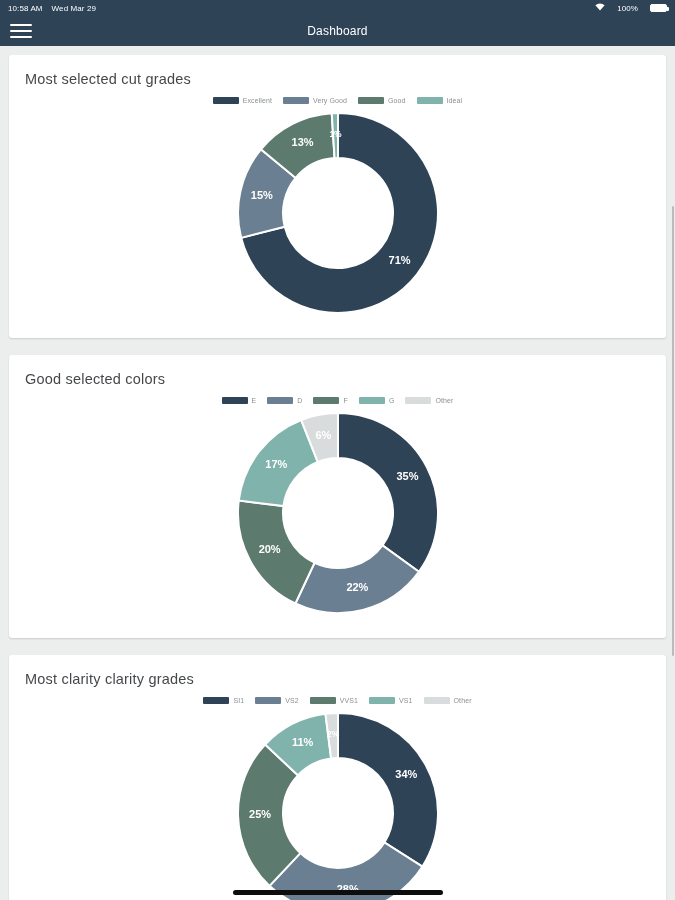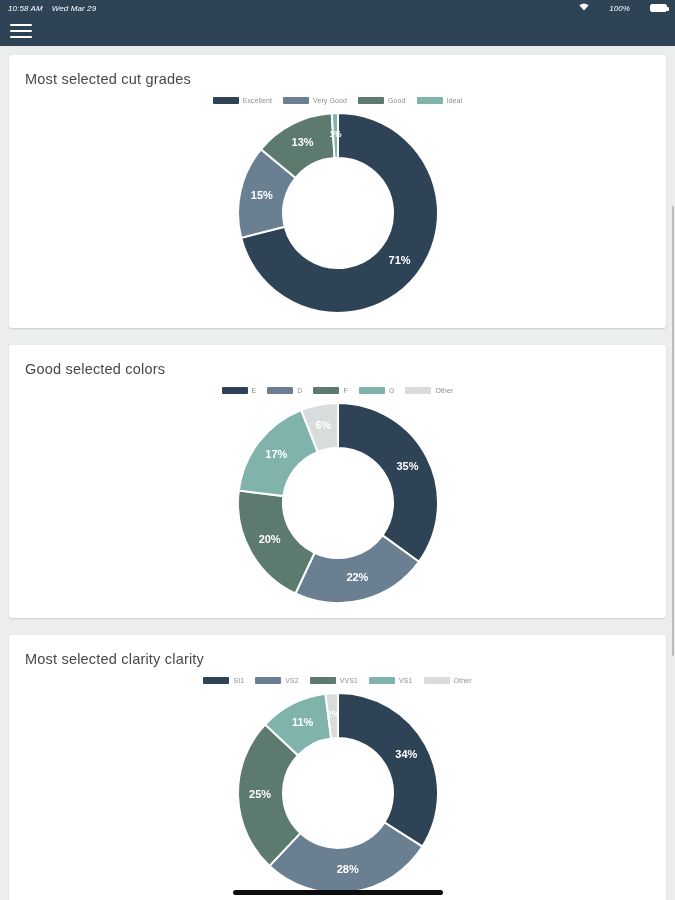--- a/index.html
+++ b/index.html
@@ -23,28 +23,27 @@
   
   .statusbar {
     height: 16px;
     background: #2e4356;
     color: #ffffff;
     display: flex;
     align-items: center;
     padding: 0 8px;
     font-size: 8px;
     letter-spacing: .1px;
-    font-style: italic;
   }
   .sb-left { display: flex; align-items: center; gap: 9px; }
   .sb-right {
     margin-left: auto;
     display: flex;
     align-items: center;
-    gap: 20px;
+    gap: 12px;
   }
   .wifi-icon { display: block; }
   .battery {
     width: 17px; height: 8px;
     border: 1px solid #ffffff;
     border-radius: 2px;
     position: relative;
     background: #ffffff;
   }
   .battery::after {
@@ -97,21 +96,21 @@
     height: 854px;
     padding: 9px 9px 0 9px;
     overflow: hidden;
   }
 
   .card {
     background: #ffffff;
     border-radius: 3px;
     box-shadow: 0 1px 2px rgba(0,0,0,.14);
     margin-bottom: 17px;
-    padding: 16px 0 10px 0;
+    padding: 16px 0 20px 0;
     position: relative;
   }
 
   .card-title {
     font-size: 14.5px;
     color: #45484b;
     padding: 0 16px;
     margin-bottom: 10px;
     letter-spacing: .2px;
   }
@@ -202,20 +201,21 @@
       <span class="battery"></span>
     </div>
   </div>
 
   <div class="navbar">
     <div class="hamburger">
       <span></span>
       <span></span>
       <span></span>
     </div>
+    <div class="nav-title">Dashboard</div>
   </div>
 
   <div class="content">
 
     <div class="card">
       <div class="card-title">Most selected cut grades</div>
       <div class="legend" id="legend-0">
           <div class="legend-item">
             <span class="legend-swatch" style="background: rgb(47, 67, 87);"></span>
             <span class="legend-label">Excellent</span>
@@ -290,21 +290,21 @@
           L 84.75314960234267 53.86229327614619 A 55 55 0 0 0 50.433691427703714 98.10667215396329 Z" fill="#7fb3ac" stroke="#ffffff" stroke-width="2"></path>
             <text x="43.36790903469611" y="57.19324981506788" class="slice-label">17%</text>
             <path d="M 68.18754473153214 12.022351411174881 A 100 100 0 0 1 104.99999999999999 5
           L 104.99999999999999 50 A 55 55 0 0 0 84.75314960234267 53.86229327614619 Z" fill="#d8dcdc" stroke="#ffffff" stroke-width="2"></path>
             <text x="90.38425746231341" y="28.3815944431623" class="slice-label">6%</text>
           </svg>
         </div>
     </div>
 
     <div class="card">
-      <div class="card-title">Most selected clarity clarity</div>
+      <div class="card-title">Most clarity clarity grades</div>
       <div class="legend" id="legend-2">
           <div class="legend-item">
             <span class="legend-swatch" style="background: rgb(47, 67, 87);"></span>
             <span class="legend-label">SI1</span>
           </div>
           <div class="legend-item">
             <span class="legend-swatch" style="background: rgb(107, 127, 146);"></span>
             <span class="legend-label">VS2</span>
           </div>
           <div class="legend-item">

